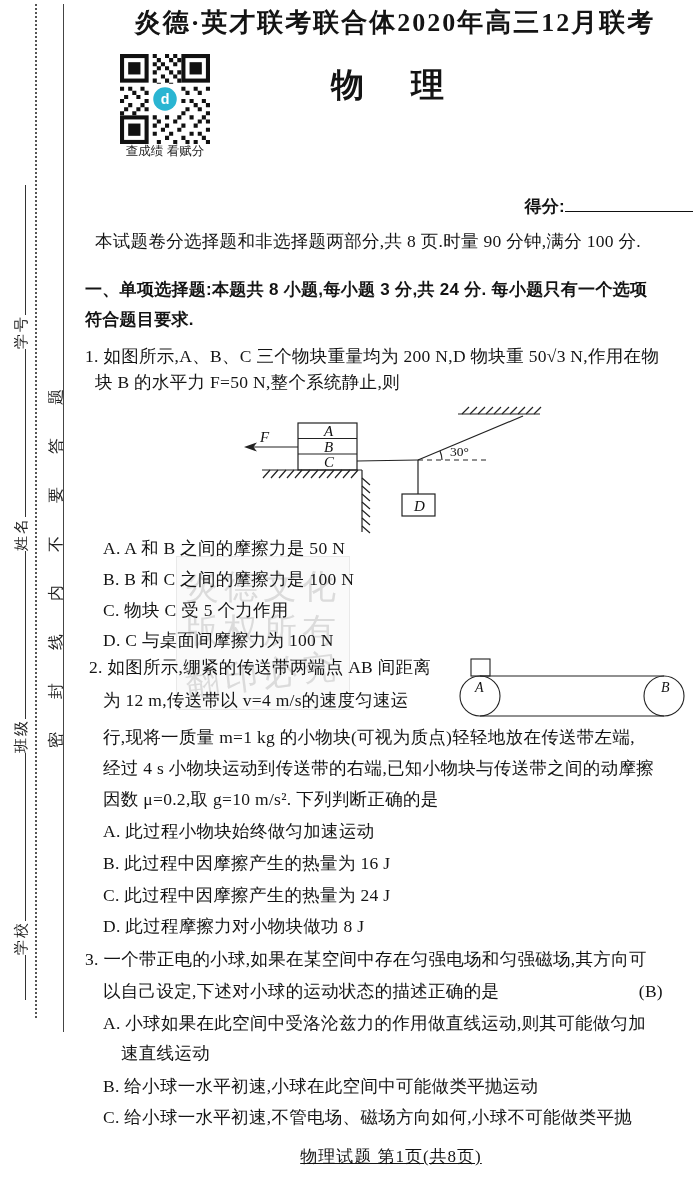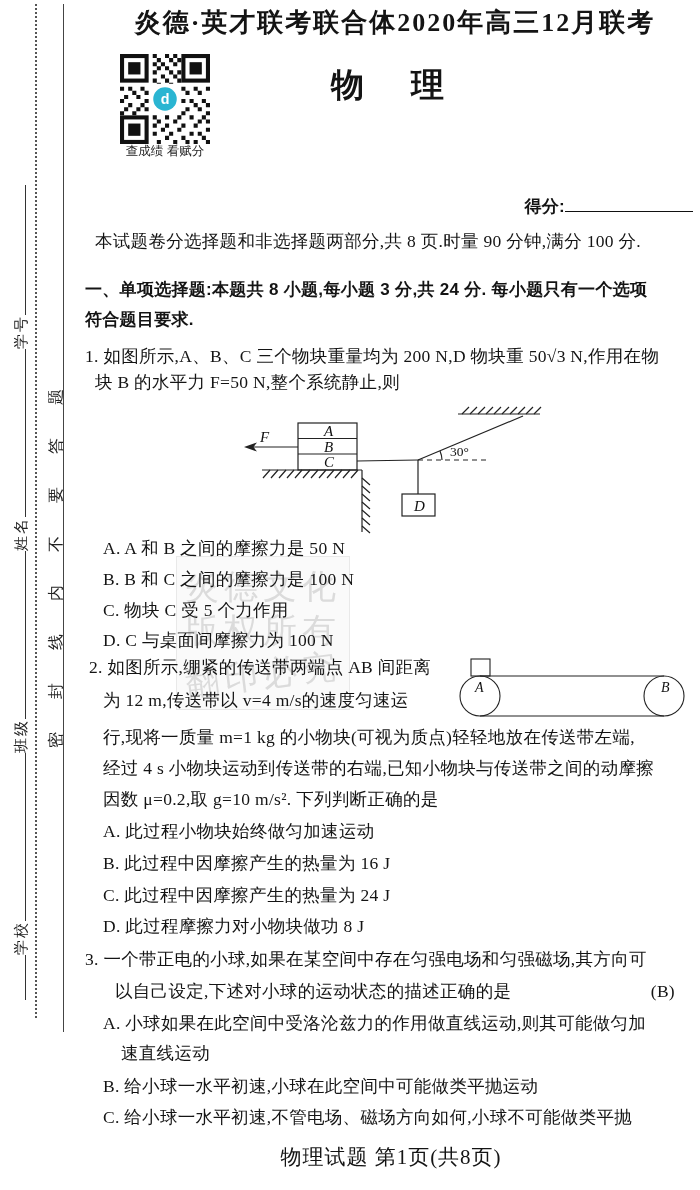--- a/index.html
+++ b/index.html
@@ -21,21 +21,21 @@
   .ln{position:absolute;font-size:17.5px;line-height:22px;white-space:nowrap;letter-spacing:0.3px;}
   .sans{font-family:"Liberation Sans","DejaVu Sans",sans-serif;}
   .b{font-weight:700;}
   .header-title{top:12px;left:4px;width:612px;text-align:center;font-size:26px;font-weight:800;letter-spacing:2px;}
   .subject-title{top:74px;left:0;width:612px;text-align:center;font-size:33px;font-weight:800;letter-spacing:7px;}
   .score-line{top:194px;right:4px;font-size:17px;}
   .score-blank{display:inline-block;width:128px;height:17px;border-bottom:1.6px solid #111;vertical-align:baseline;}
   .intro{top:230px;left:10px;}
   .sec1{top:279px;left:0;font-size:17px;}
   .sec2{top:309px;left:0;font-size:17px;text-align:right;}
-  .footer-line{top:1146px;left:0;width:612px;text-align:center;font-size:21px;letter-spacing:1px;}
+  .footer-line{top:1146px;left:0;width:612px;text-align:center;font-size:17px;letter-spacing:1px;text-decoration:underline;}
   .diagram{position:absolute;}
   .dg-label{font-style:italic;font-size:15px;font-family:"Liberation Serif",serif;fill:#111;}
   .dg-plain{font-size:13.5px;font-family:"Liberation Serif",serif;fill:#111;}
   
   .qr{position:absolute;left:120px;top:54px;z-index:3;}
   .qr-caption{position:absolute;left:117px;top:143px;width:96px;text-align:center;
     font-size:12.5px;font-family:"Liberation Sans","DejaVu Sans",sans-serif;color:#1c1c1c;z-index:3;}
   
   .watermark{position:absolute;left:176px;top:556px;width:172px;height:152px;z-index:1;
     background:rgba(246,246,246,0.55);border:1px solid #e9e9e9;text-align:center;}
@@ -150,21 +150,21 @@
   <div class="ln" style="top:726px;left:18px;">行,现将一质量 m=1 kg 的小物块(可视为质点)轻轻地放在传送带左端,</div>
   <div class="ln" style="top:757px;left:18px;">经过 4 s 小物块运动到传送带的右端,已知小物块与传送带之间的动摩擦</div>
   <div class="ln" style="top:788px;left:18px;">因数 μ=0.2,取 g=10 m/s². 下列判断正确的是</div>
 
   <div class="ln" style="top:820px;left:18px;">A. 此过程小物块始终做匀加速运动</div>
   <div class="ln" style="top:852px;left:18px;">B. 此过程中因摩擦产生的热量为 16 J</div>
   <div class="ln" style="top:884px;left:18px;">C. 此过程中因摩擦产生的热量为 24 J</div>
   <div class="ln" style="top:915px;left:18px;">D. 此过程摩擦力对小物块做功 8 J</div>
 
   <div class="ln" style="top:948px;left:0;">3. 一个带正电的小球,如果在某空间中存在匀强电场和匀强磁场,其方向可</div>
-  <div class="ln" style="top:980px;left:30px;width:560px;display:flex;justify-content:space-between;">
+  <div class="ln" style="top:980px;left:18px;width:560px;display:flex;justify-content:space-between;">
     <span>以自己设定,下述对小球的运动状态的描述正确的是</span>
     <span>(B)</span>
   </div>
   <div class="ln" style="top:1012px;left:18px;">A. 小球如果在此空间中受洛沦兹力的作用做直线运动,则其可能做匀加</div>
   <div class="ln" style="top:1042px;left:36px;">速直线运动</div>
   <div class="ln" style="top:1075px;left:18px;">B. 给小球一水平初速,小球在此空间中可能做类平抛运动</div>
   <div class="ln" style="top:1106px;left:18px;">C. 给小球一水平初速,不管电场、磁场方向如何,小球不可能做类平抛</div>
 
   <div class="ln footer-line">物理试题 第1页(共8页)</div>
 </div>

